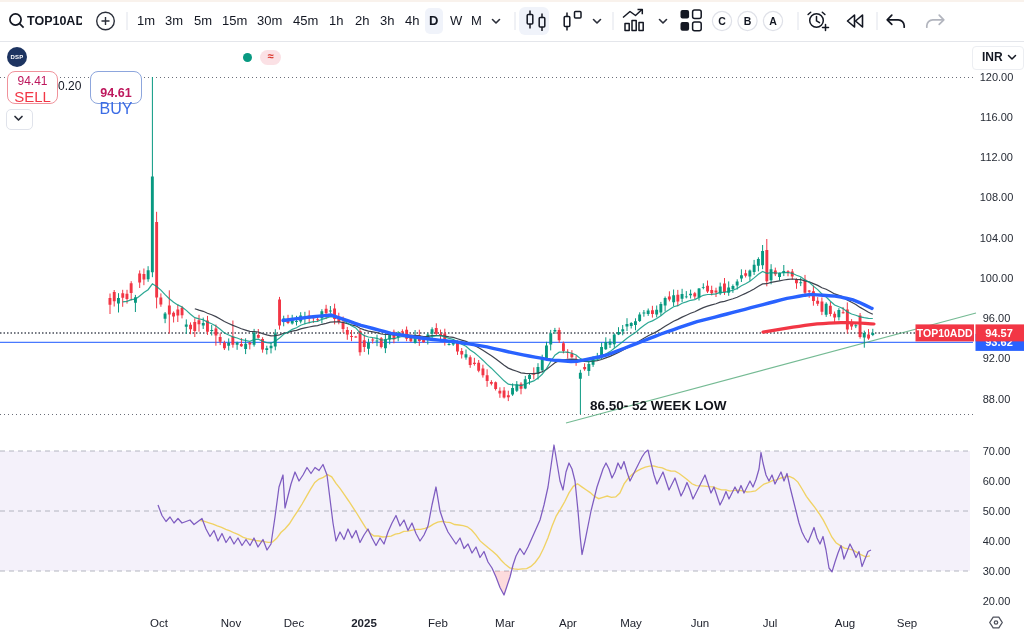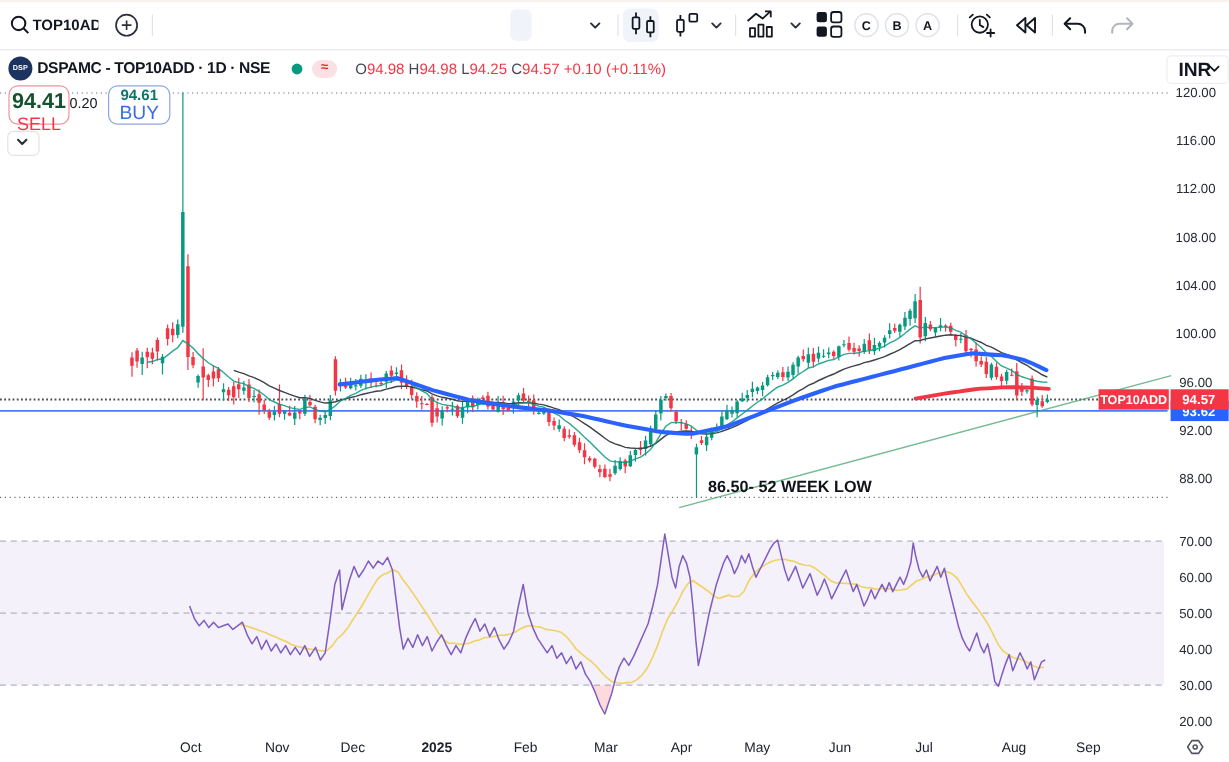--- a/index.html
+++ b/index.html
@@ -138,41 +138,54 @@
       <path d="M891.8 15.2 L887.2 19.8 L891.8 24.4"></path>
       <path d="M887.8 19.8h10.4a6 6 0 0 1 6 6v1.4"></path>
     </g>
     <g stroke="#b2b5be" stroke-width="1.7" fill="none" stroke-linecap="round" stroke-linejoin="round">
       <path d="M939.2 15.2 L943.8 19.8 L939.2 24.4"></path>
       <path d="M943.2 19.8h-10.4a6 6 0 0 0 -6 6v1.4"></path>
     </g>
   </svg>
   <div class="abs" style="left:27px;top:5px;width:55px;height:28px;overflow:hidden;font-size:12.5px;font-weight:700;color:#131722;line-height:28px;white-space:nowrap">TOP10ADD</div>
   <div class="abs" style="left:425px;top:6px;width:18px;height:26px;background:#f0f3fa;border-radius:5px"></div>
+  <div class="abs" style="left:137px;top:5px;width:380px;height:28px;font-size:13px;color:#131722;line-height:28px">
+    <span class="abs" style="left:0px">1m</span>
+        <span class="abs" style="left:28px">3m</span>
+    <span class="abs" style="left:57px">5m</span>
+        <span class="abs" style="left:85px">15m</span>
+    <span class="abs" style="left:120px">30m</span>
+        <span class="abs" style="left:156px">45m</span>
+    <span class="abs" style="left:192px">1h</span>
+        <span class="abs" style="left:218px">2h</span>
+    <span class="abs" style="left:243px">3h</span>
+        <span class="abs" style="left:268px">4h</span>
+    <span class="abs" style="left:292px;font-weight:600">D</span>
+        <span class="abs" style="left:313px">W</span>
+    <span class="abs" style="left:334px">M</span>
+  </div>
 </div>
 
 <div class="abs" style="left:7px;top:47px;width:20px;height:20px;border-radius:50%;background:#1d3461"></div>
 <div class="abs" style="left:7px;top:47px;width:20px;height:20px;border-radius:50%;color:#fff;font-size:6px;font-weight:700;text-align:center;line-height:20px;letter-spacing:.2px">DSP</div>
-<div class="abs" style="left:31px;top:49px;font-size:13px;letter-spacing:-0.3px;font-weight:700;color:#131722;white-space:nowrap">DSPAMC - TOP10ADD · 1D · NSE</div>
 <div class="abs" style="left:243px;top:53px;width:9px;height:9px;border-radius:50%;background:#089981"></div>
 <div class="abs" style="left:260px;top:50px;width:21px;height:15px;border-radius:8px;background:#fbe1e5"></div>
 <div class="abs" style="left:260px;top:49px;width:21px;height:15px;color:#d93025;font-size:11px;font-weight:700;text-align:center;line-height:15px">≈</div>
-<div class="abs" style="left:296px;top:50.5px;font-size:12.5px;color:#454a56;white-space:nowrap">O<span style="color:#f23645">94.98&nbsp;</span>H<span style="color:#f23645">94.98&nbsp;</span>L<span style="color:#f23645">94.25&nbsp;</span>C<span style="color:#f23645">94.57 +0.10 (+0.11%)</span></div>
 
 <div class="abs" style="left:972px;top:46px;width:50px;height:22px;border:1px solid #eceef2;border-radius:4px"></div>
-<div class="abs" style="left:982px;top:50px;font-size:16px;font-weight:700;color:#131722">INR</div>
+<div class="abs" style="left:982px;top:50px;font-size:12px;font-weight:700;color:#131722">INR</div>
 <svg class="abs" style="left:1006px;top:54px" width="12" height="8" viewBox="0 0 12 8">
       <path d="M2.5 1.5 L6 5 L9.5 1.5" stroke="#131722" stroke-width="1.5" fill="none" stroke-linecap="round" stroke-linejoin="round"></path>
     </svg>
 
 <div class="abs" style="left:7px;top:71px;width:49px;height:31px;background:#fff;border:1px solid #f0929b;border-radius:8px;text-align:center">
-  <div style="font-size:18px;font-weight:700;color:#14532d;margin-top:2px">94.41</div>
+  <div style="font-size:12px;font-weight:400;color:#be185d;margin-top:2px">94.41</div>
   <div style="font-size:15px;color:#f23645">SELL</div>
 </div>
 <div class="abs" style="left:58px;top:79px;width:31px;font-size:12px;color:#131722">0.20</div>
 <div class="abs" style="left:90px;top:71px;width:50px;height:31px;background:#fff;border:1px solid #8da6dd;border-radius:8px;text-align:center">
-  <div style="font-size:12.5px;font-weight:700;color:#0f766e;margin-top:0">94.61</div>
+  <div style="font-size:12.5px;font-weight:700;color:#be185d;margin-top:14px">94.61</div>
   <div style="font-size:16px;color:#3b6ce5">BUY</div>
 </div>
 <div class="abs" style="left:6px;top:109px;width:25px;height:19px;background:#fff;border:1px solid #e0e3eb;border-radius:5px"></div>
 <svg class="abs" style="left:12px;top:114px" width="13" height="9" viewBox="0 0 13 9">
       <path d="M3 2.5 L6.5 6 L10 2.5" stroke="#2a2e39" stroke-width="1.7" fill="none" stroke-linecap="round" stroke-linejoin="round"></path>
     </svg>
 </div>
 </body></html>

